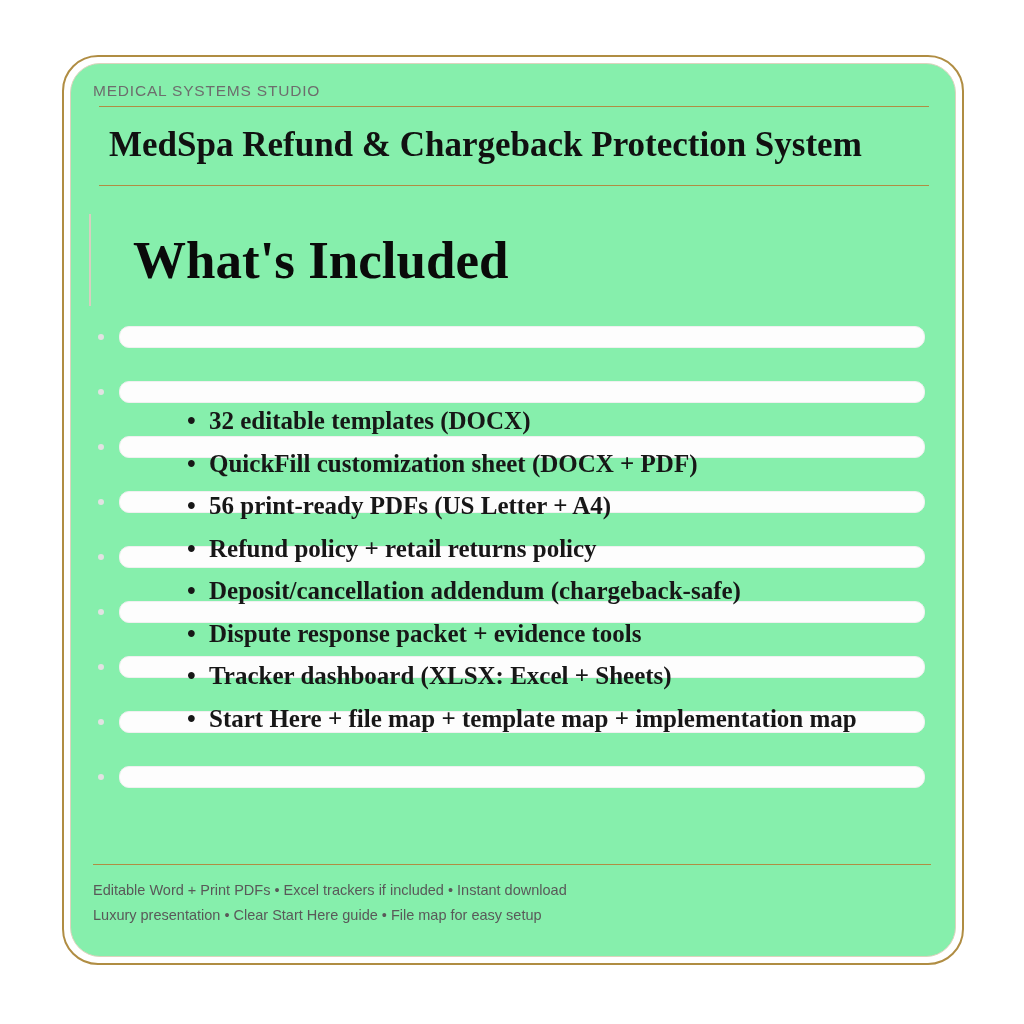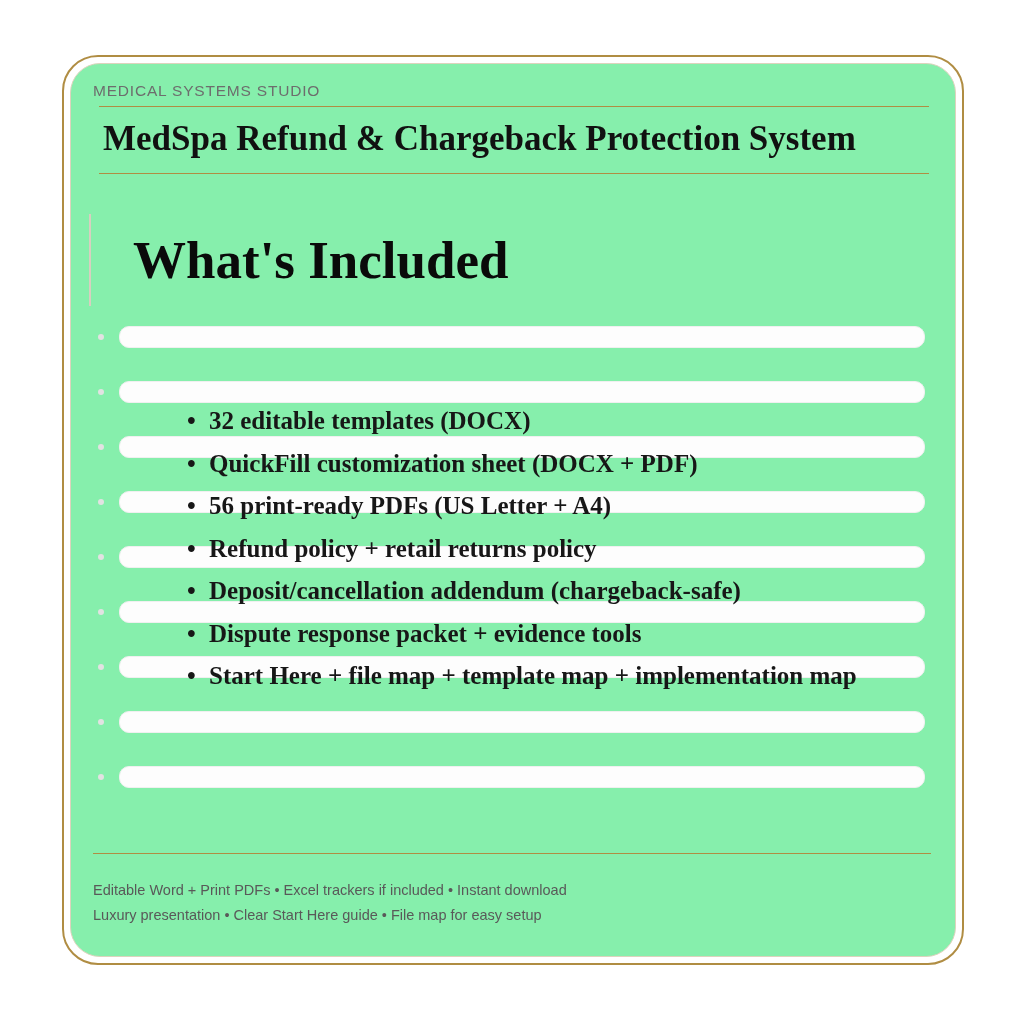--- a/index.html
+++ b/index.html
@@ -56,21 +56,21 @@
     border-top: 1.4px solid #b08d43;
     border-bottom: 1.4px solid #b08d43;
     padding: 8px 0 10px 0;
   }
   .doc-title {
     font-family: "Liberation Serif", serif;
     font-weight: bold;
     font-size: 35px;
     line-height: 1.15;
     color: #111111;
-    margin: 4px;
+    margin: 10px;
     white-space: nowrap;
   }
 
   .section-head {
     position: absolute;
     left: 18px;
     top: 150px;
     padding-left: 26px;
     border-left: 2px solid #d8cfc0;
     height: 92px;
@@ -142,21 +142,21 @@
     width: 22px;
     color: #171717;
   }
 
   .footer {
     position: absolute;
     left: 22px;
     right: 24px;
     bottom: 28px;
     border-top: 1.4px solid #b08d43;
-    padding-top: 24px;
+    padding-top: 13px;
   }
   .footer div {
     font-family: "Liberation Sans", sans-serif;
     font-size: 14.5px;
     color: #595959;
     line-height: 25px;
     white-space: nowrap;
   }
 </style>
 </head>
@@ -214,20 +214,21 @@
       </div>
     </div>
 
     <ul class="list">
       <li><span class="bull">•</span><span>32 editable templates (DOCX)</span></li>
       <li><span class="bull">•</span><span>QuickFill customization sheet (DOCX + PDF)</span></li>
       <li><span class="bull">•</span><span>56 print-ready PDFs (US Letter + A4)</span></li>
       <li><span class="bull">•</span><span>Refund policy + retail returns policy</span></li>
       <li><span class="bull">•</span><span>Deposit/cancellation addendum (chargeback-safe)</span></li>
       <li><span class="bull">•</span><span>Dispute response packet + evidence tools</span></li>
+      <li><span class="bull">•</span><span>Tracker dashboard (XLSX: Excel + Sheets)</span></li>
       <li><span class="bull">•</span><span>Start Here + file map + template map + implementation map</span></li>
     </ul>
 
     <div class="footer">
       <div>Editable Word + Print PDFs • Excel trackers if included • Instant download</div>
       <div>Luxury presentation • Clear Start Here guide • File map for easy setup</div>
     </div>
 
   </div>
 </div>

